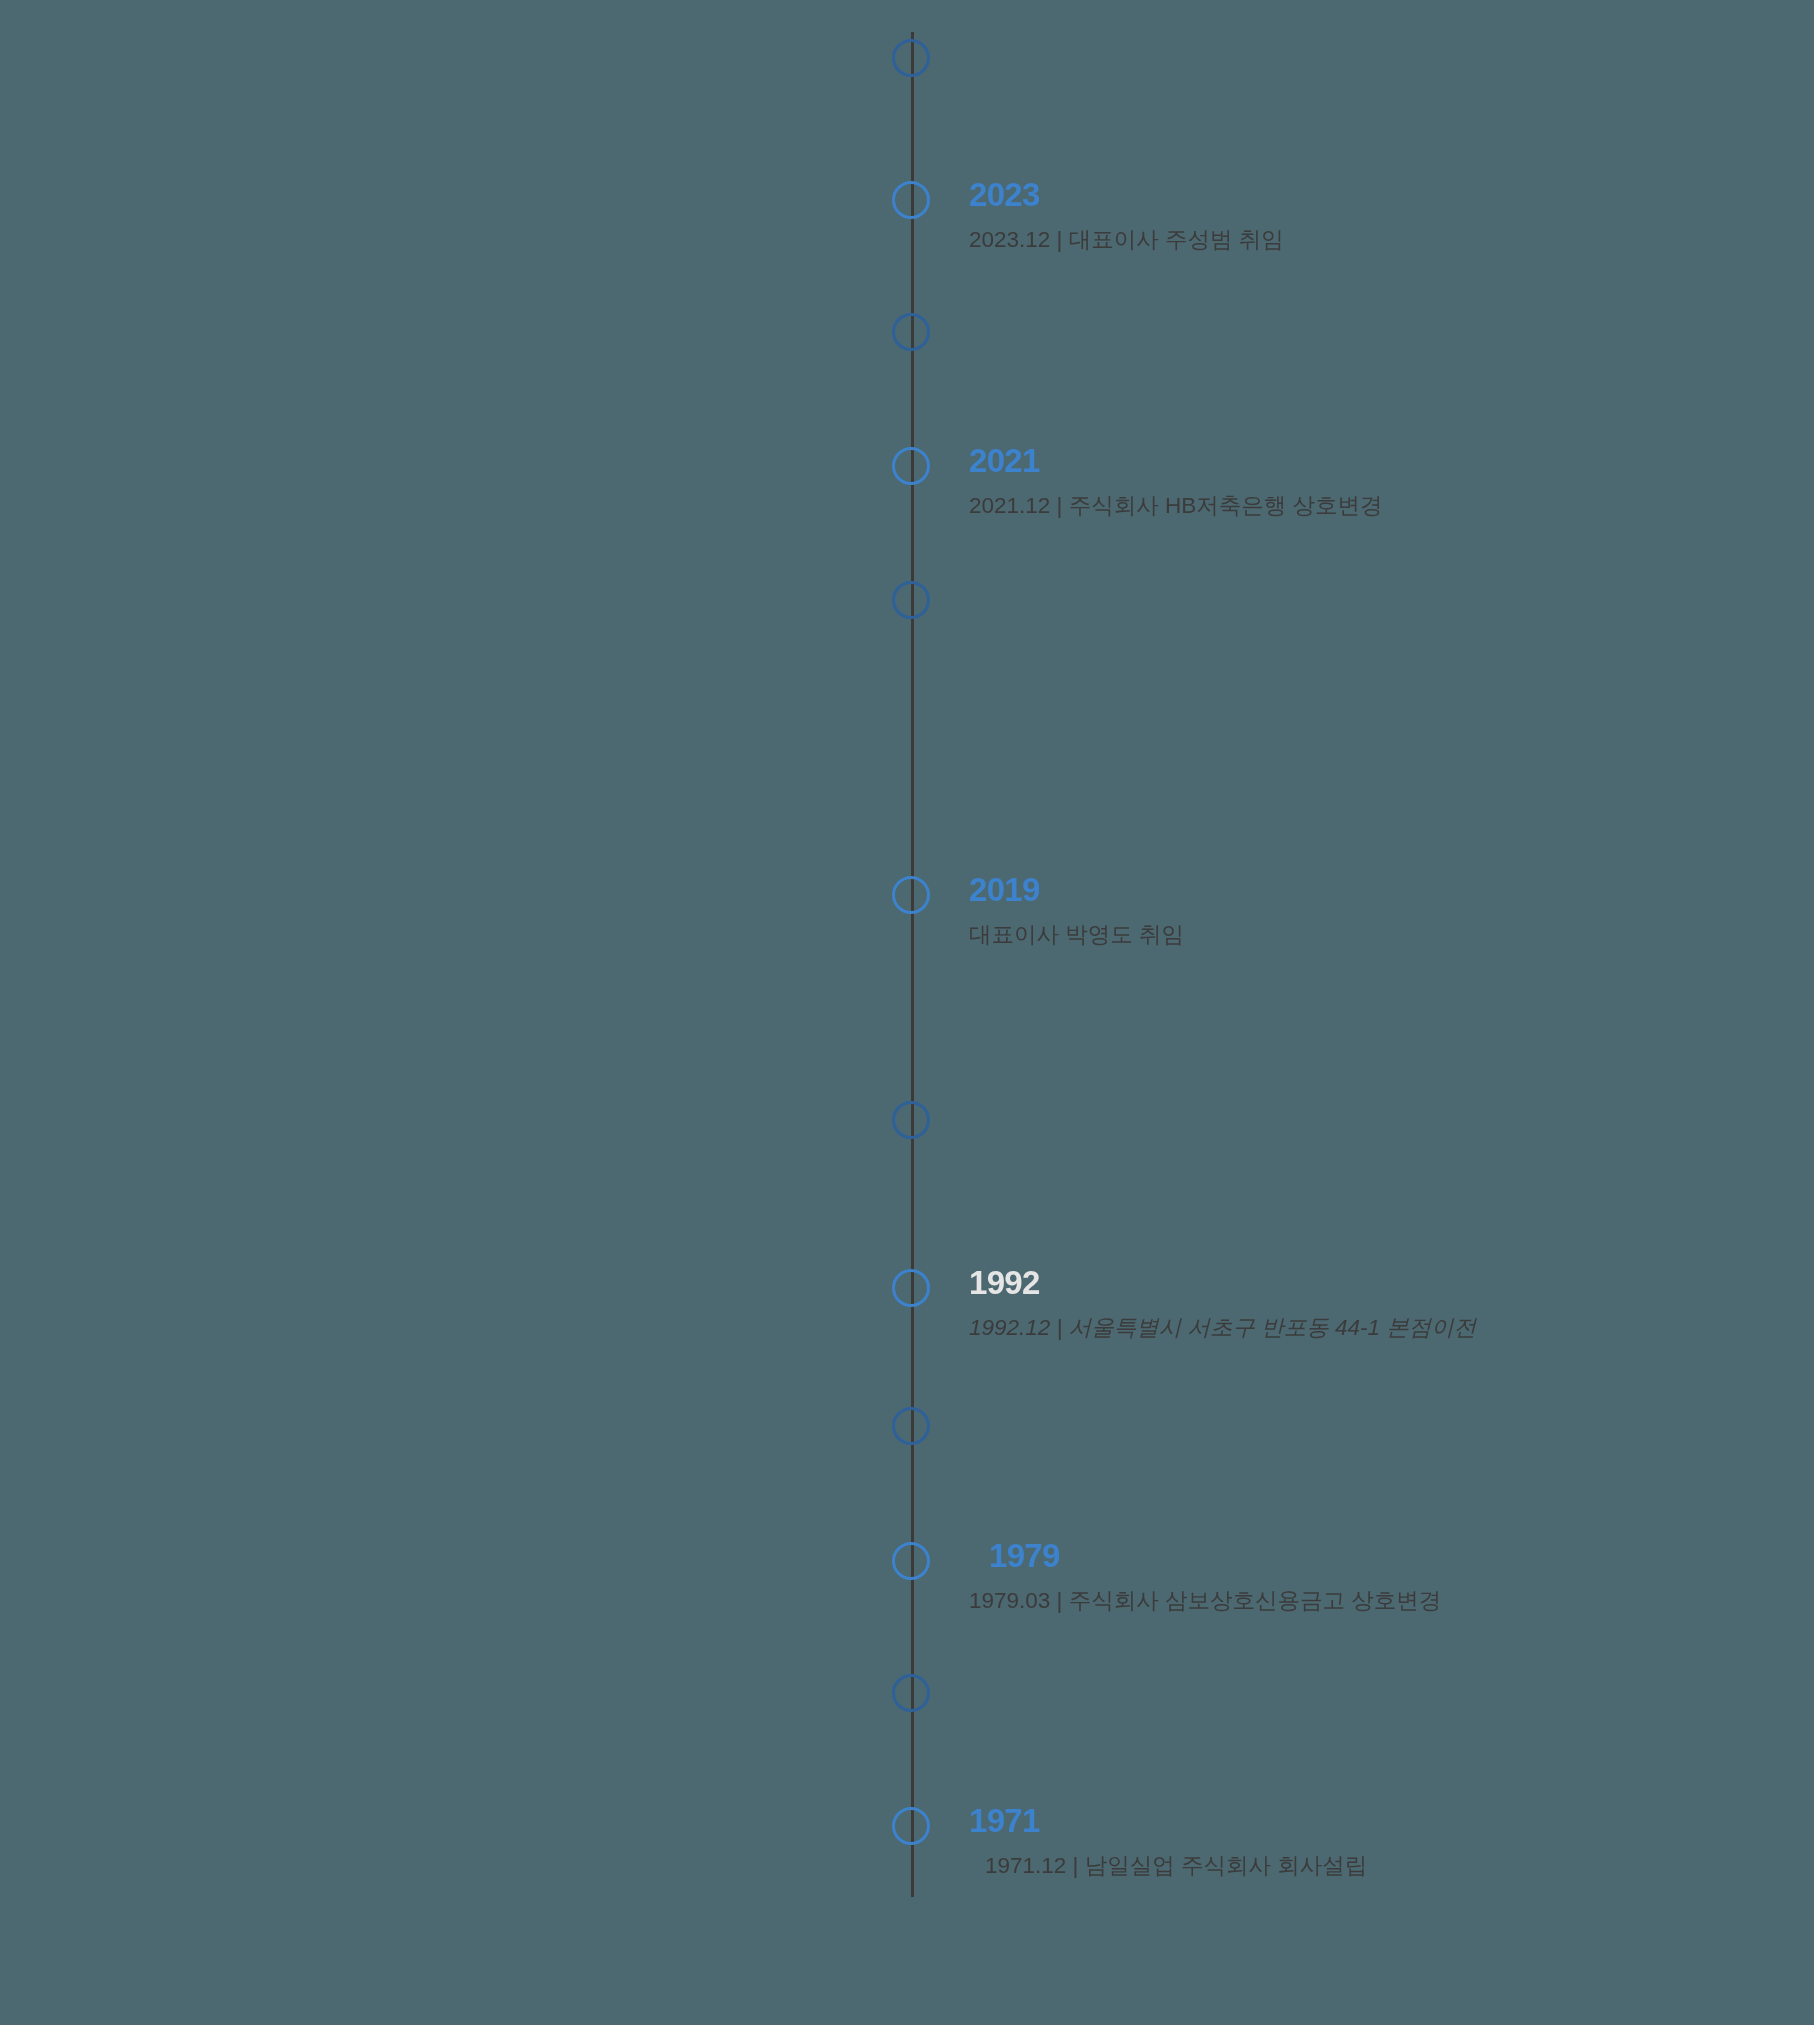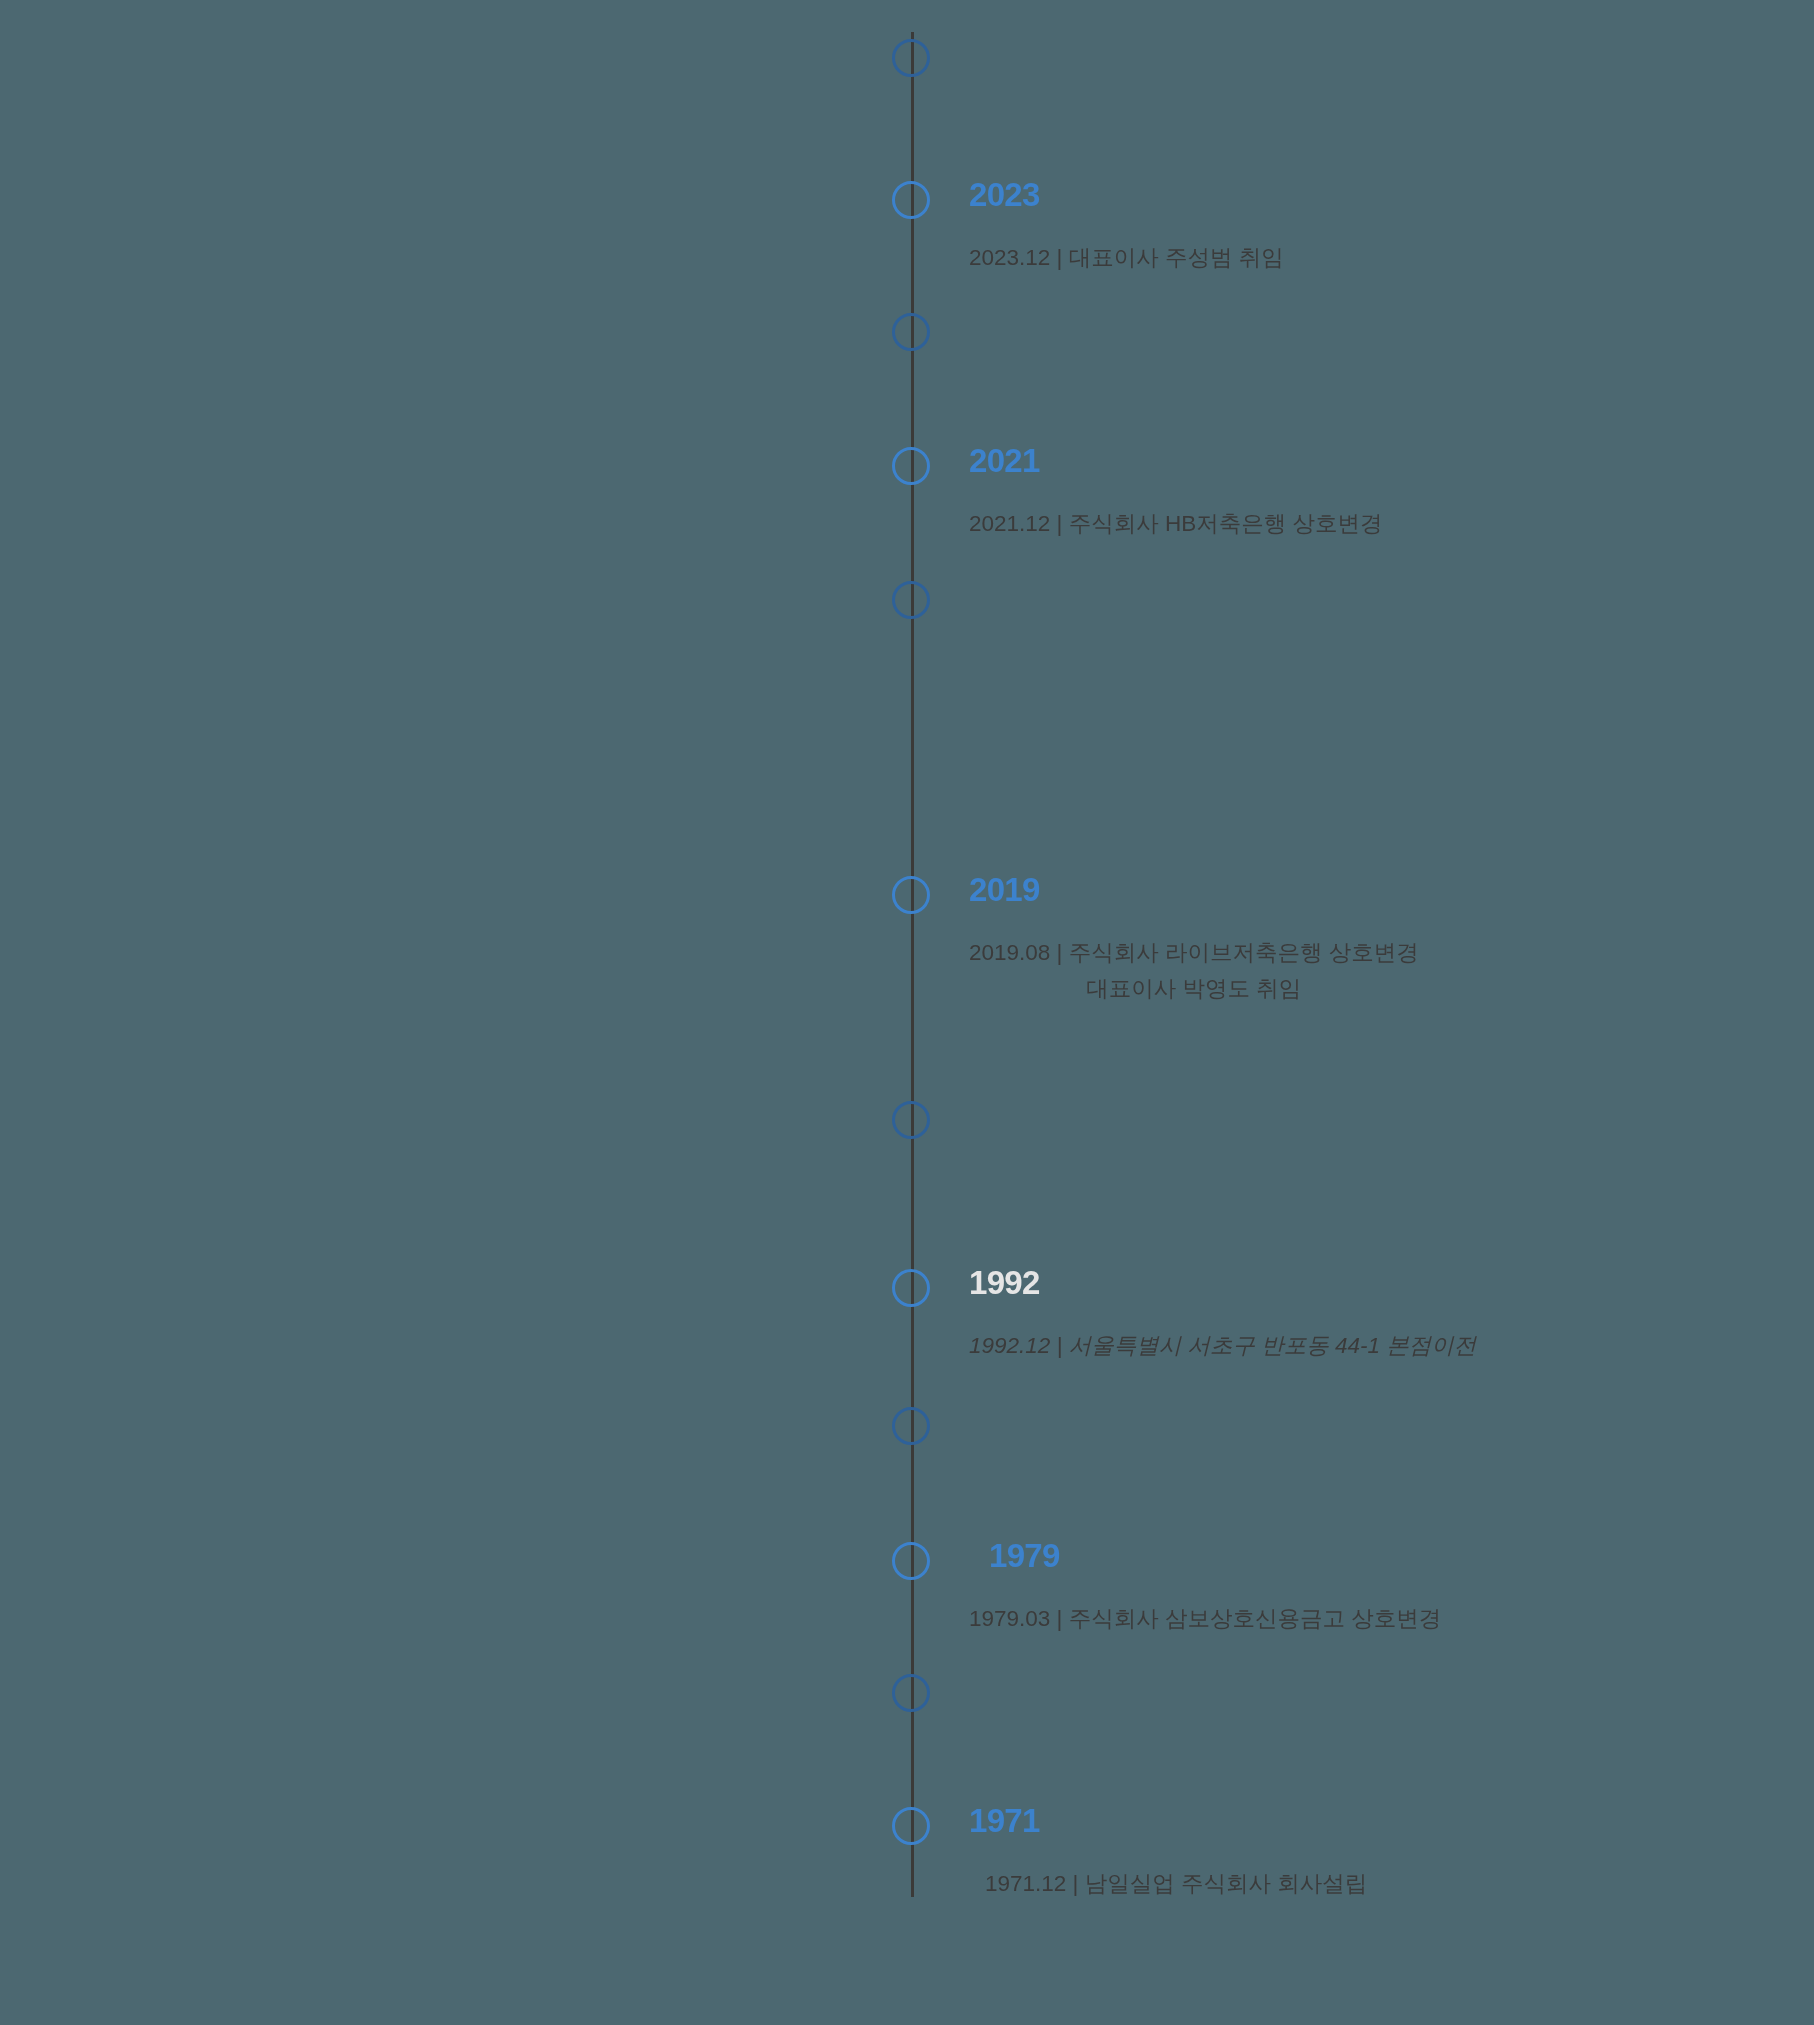--- a/index.html
+++ b/index.html
@@ -45,21 +45,21 @@
     white-space:nowrap;
     color:#3b3b3b;
     font-size:22.5px;
     line-height:1.62;
     font-weight:500;
   }
   .node.left .marker{ left:892px;  top:-2.9px; }
 
   
   .node.right .year  { left:969px; top:-5.8px; }
-  .node.right .lines { left:969px; top:56px; text-align:center; }
+  .node.right .lines { left:969px; top:38px; text-align:right; }
   .node.right .marker{ left:892px; top:-2.9px; }
 
   .lines div { display:block; }
 </style>
 </head>
 <body style="background: rgb(76, 104, 113);">
 
 <div id="stage">
   <div id="spine" style="left: 911px; top: 32px; height: 1865px; background: rgb(59, 58, 56);"></div>
   <div id="nodes">
@@ -83,21 +83,20 @@
           <div>2021.12 | 주식회사 HB저축은행 상호변경</div>
         </div>
       </div>
       <div class="node left" style="top: 584px;">
         <div class="marker" style="border-color: rgb(46, 97, 153);"></div>
       </div>
       <div class="node right" style="top: 879px;">
         <div class="marker" style="border-color: rgb(60, 130, 205);"></div>
         <div class="year" style="color: rgb(60, 130, 205);">2019</div>
         <div class="lines" style="color: rgb(59, 59, 59);">
-          <div>2019.08 | 주식회사 라이브저축은행 상호변경</div>
           <div>대표이사 박영도 취임</div>
         </div>
       </div>
       <div class="node left" style="top: 1104px;">
         <div class="marker" style="border-color: rgb(46, 97, 153);"></div>
       </div>
       <div class="node right" style="top: 1272px;">
         <div class="marker" style="border-color: rgb(60, 130, 205);"></div>
         <div class="year" style="color: #e5e5e5;">1992</div>
         <div class="lines" style="color: rgb(59, 59, 59); font-style: italic;">

